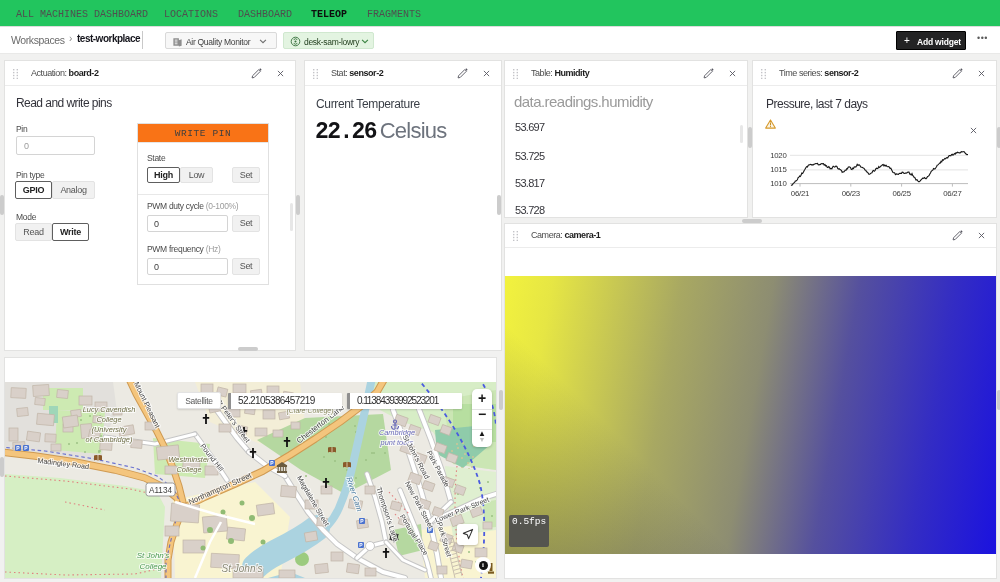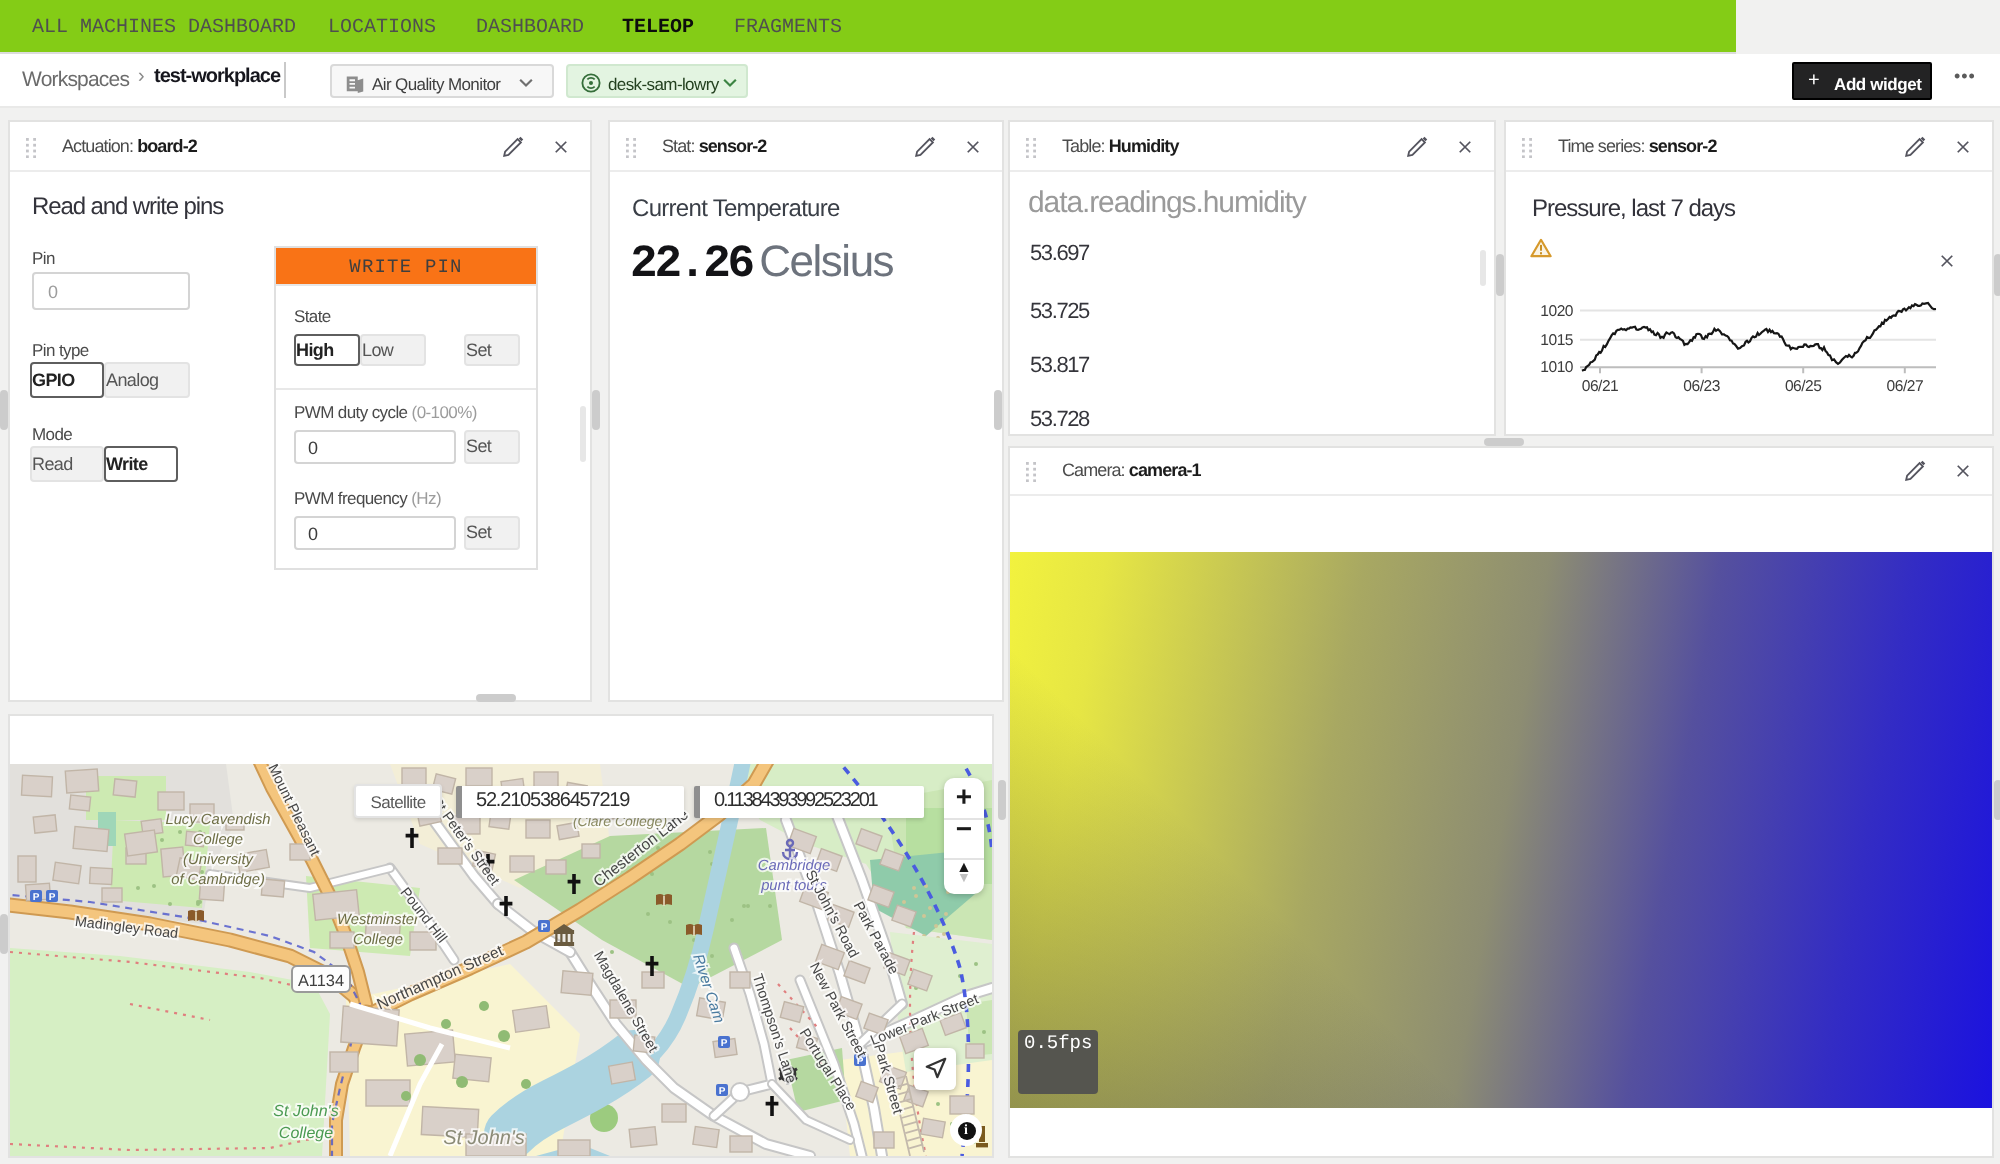--- a/index.html
+++ b/index.html
@@ -1,32 +1,32 @@
 <!DOCTYPE html>
 <html><head><meta charset="utf-8"><style>
 *{margin:0;padding:0;box-sizing:border-box}
 html,body{width:1000px;height:582px;overflow:hidden;background:#f1f1f0;font-family:"Liberation Sans",sans-serif}
-.topnav{position:absolute;left:0;top:0;width:868px;height:27px;background:#84cc16;border-bottom:1px solid #dcdcdc;font-family:"Liberation Mono",monospace;font-size:10px;color:#4f4f4f}
+.topnav{position:absolute;left:0;top:0;width:1000px;height:27px;background:#22c55e;border-bottom:1px solid #dcdcdc;font-family:"Liberation Mono",monospace;font-size:10px;color:#4f4f4f}
 .topnav span{position:absolute;top:9px;white-space:nowrap}
 .subnav{position:absolute;left:0;top:27px;width:1000px;height:27px;background:#fff;border-bottom:1px solid #e9e9e8}
 .subnav span{white-space:nowrap}
 .widget{position:absolute;background:#fff;border:1px solid #e2e2e1}
 .whead{position:relative;height:25px;border-bottom:1px solid #ececec}
 .wtitle{position:absolute;left:26px;top:6.5px;font-size:9px;letter-spacing:-0.45px;color:#4c4c4c;white-space:nowrap}
 .wtitle b{color:#1c1c1c}
 .drag{position:absolute;left:8px;top:8px}
 .pencil{position:absolute;top:7px}
 .xico{position:absolute;top:9px}
 .pill{position:absolute;top:5px;height:17px;border-radius:2px;font-size:8.5px;letter-spacing:-0.3px}
 .pill span{white-space:nowrap}
 .hndv{position:absolute;width:4px;height:20px;background:#ccc;border-radius:2px}
 .hndh{position:absolute;width:20px;height:4px;background:#ccc;border-radius:2px}
 .lbl{position:absolute;font-size:8.5px;letter-spacing:-0.3px;color:#4a4a4a;white-space:nowrap}
 .inp{position:absolute;background:#fff;border:1px solid #d4d4d4;border-radius:2px;font-size:9px;color:#2c2c2c}
-.btn{position:absolute;border-radius:2px;font-size:9px;letter-spacing:-0.3px;text-align:left;color:#3f3f3f}
+.btn{position:absolute;border-radius:2px;font-size:9px;letter-spacing:-0.3px;text-align:center;color:#3f3f3f}
 .btn.on{background:#fff;border:1px solid #5e5e5e;font-weight:bold;color:#222}
 .btn.off{background:#f1f1f1;border:1px solid #e3e3e3;color:#555}
 </style></head><body>
 
 <div class="topnav">
  <span style="left:16px">ALL MACHINES DASHBOARD</span>
  <span style="left:164px">LOCATIONS</span>
  <span style="left:238px">DASHBOARD</span>
  <span style="left:311px;font-weight:bold;color:#0d0d0d">TELEOP</span>
  <span style="left:367px">FRAGMENTS</span>

